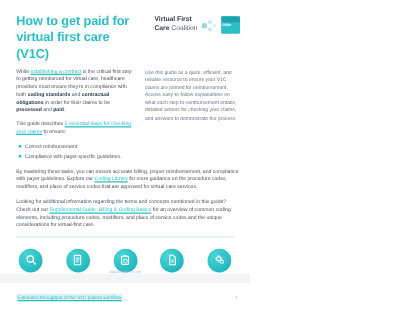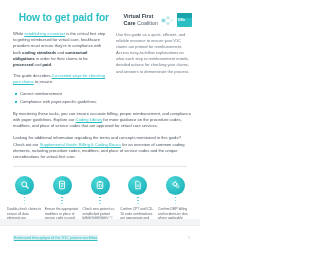--- a/index.html
+++ b/index.html
@@ -31,21 +31,20 @@
     gap: 6px;
   }
   .title-block { width: 96px; flex: none; }
   .doc-title {
     font-size: 10.2px;
     line-height: 13px;
     font-weight: bold;
     color: #2bbfc4;
     letter-spacing: -0.1px;
     margin: 0;
-    text-align: right;
   }
   .logo-block {
     flex: 1;
     display: flex;
     align-items: center;
     justify-content: flex-end;
     gap: 3px;
     padding-top: 2px;
   }
   .logo-words {
@@ -212,20 +211,21 @@
 </style>
 </head>
 <body>
 
 <div class="page">
 
   <div class="header">
     <div class="title-block">
       <div class="doc-title">
         <span>How to get paid for</span><br>
+        <span>virtual first care (V1C)</span>
       </div>
     </div>
 
     <div class="logo-block">
       <div class="logo-words">
         <div>Virtual First</div>
         <div>
           <span>Care</span>
           <span class="light">Coalition</span>
         </div>

